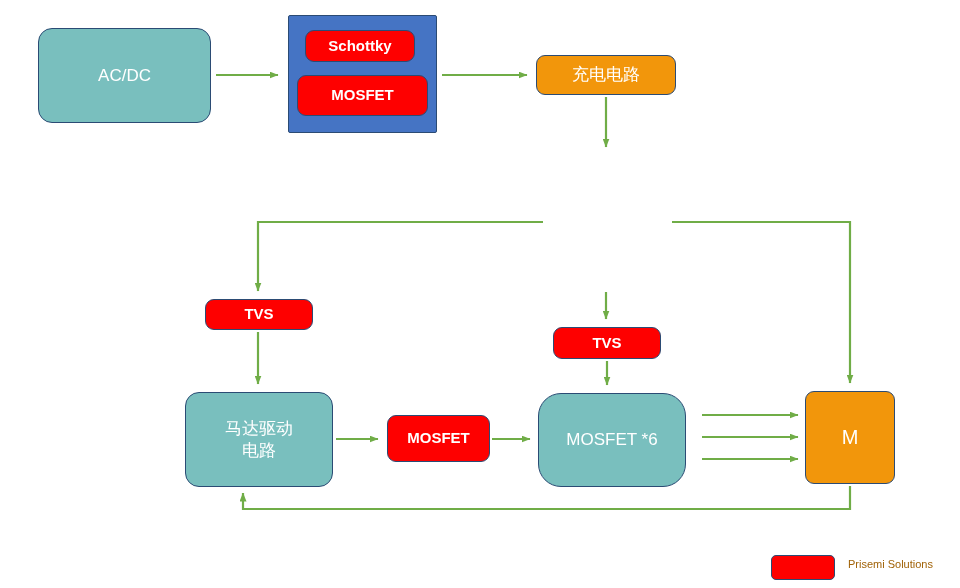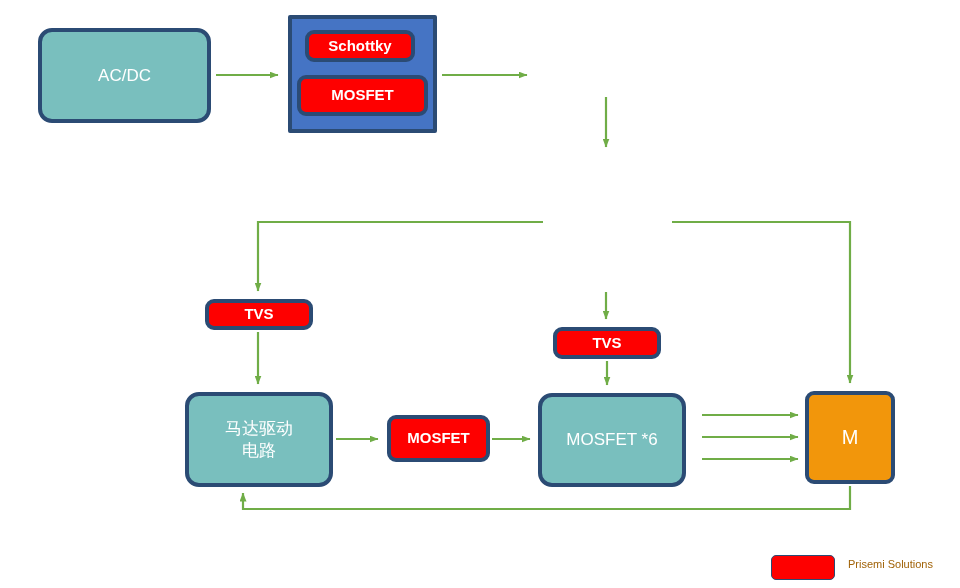--- a/index.html
+++ b/index.html
@@ -17,21 +17,21 @@
   }
   .node {
     position: absolute;
     box-sizing: border-box;
     display: flex;
     align-items: center;
     justify-content: center;
     text-align: center;
     color: #ffffff;
     line-height: 1.25;
-    border: 4px solid #f9a8d4;
+    border: 1px solid #f9a8d4;
   }
   .node.teal   { background: #79bfbe; border-color: #2b4b74; font-size: 17px; font-weight: 400; border-radius: 14px; }
   .node.orange { background: #f2960b; border-color: #2b4b74; font-size: 17px; font-weight: 400; border-radius: 9px; }
   .node.red    { background: #fe0000; border-color: #2b4b74; font-size: 15px; font-weight: bold; border-radius: 9px; }
   .node.blue   { background: #4574c4; border-color: #2b4b74; border-radius: 2px; }
   .legend-swatch {
     position: absolute;
     background: #fe0000;
     border: 1px solid #2b4b74;
     border-radius: 5px;
@@ -103,40 +103,43 @@
   <div class="node blue" style="left:288px; top:15px; width:149px; height:118px;"></div>
 
   <div class="node red" style="left:305px; top:30px; width:110px; height:32px;">
     <span>Schottky</span>
   </div>
 
   <div class="node red" style="left:297px; top:75px; width:131px; height:41px;">
     <span>MOSFET</span>
   </div>
 
+  <div class="node orange" style="left:536px; top:55px; width:140px; height:40px;">
+    <span>充电电路</span>
+  </div>
 
 
   <div class="node red" style="left:205px; top:299px; width:108px; height:31px;">
     <span>TVS</span>
   </div>
 
   <div class="node red" style="left:553px; top:327px; width:108px; height:32px;">
     <span>TVS</span>
   </div>
 
   <div class="node teal" style="left:185px; top:392px; width:148px; height:95px;justify-content:center;">
     <span style="white-space:pre-line;">马达驱动
 电路</span>
   </div>
 
   <div class="node red" style="left:387px; top:415px; width:103px; height:47px;">
     <span>MOSFET</span>
   </div>
 
-  <div class="node teal" style="left:538px; top:393px; width:148px; height:94px;">
+  <div class="node teal" style="left:538px; top:393px; width:148px; height:94px;border-radius:23px;">
     <span>MOSFET *6</span>
   </div>
 
   <div class="node orange" style="left:805px; top:391px; width:90px; height:93px; font-size:20px;">
     <span>M</span>
   </div>
 
   <div class="legend-swatch" style="left:771px; top:555px; width:64px; height:25px;"></div>
   <div class="legend-label" style="left:848px; top:558px;">Prisemi Solutions</div>
 

